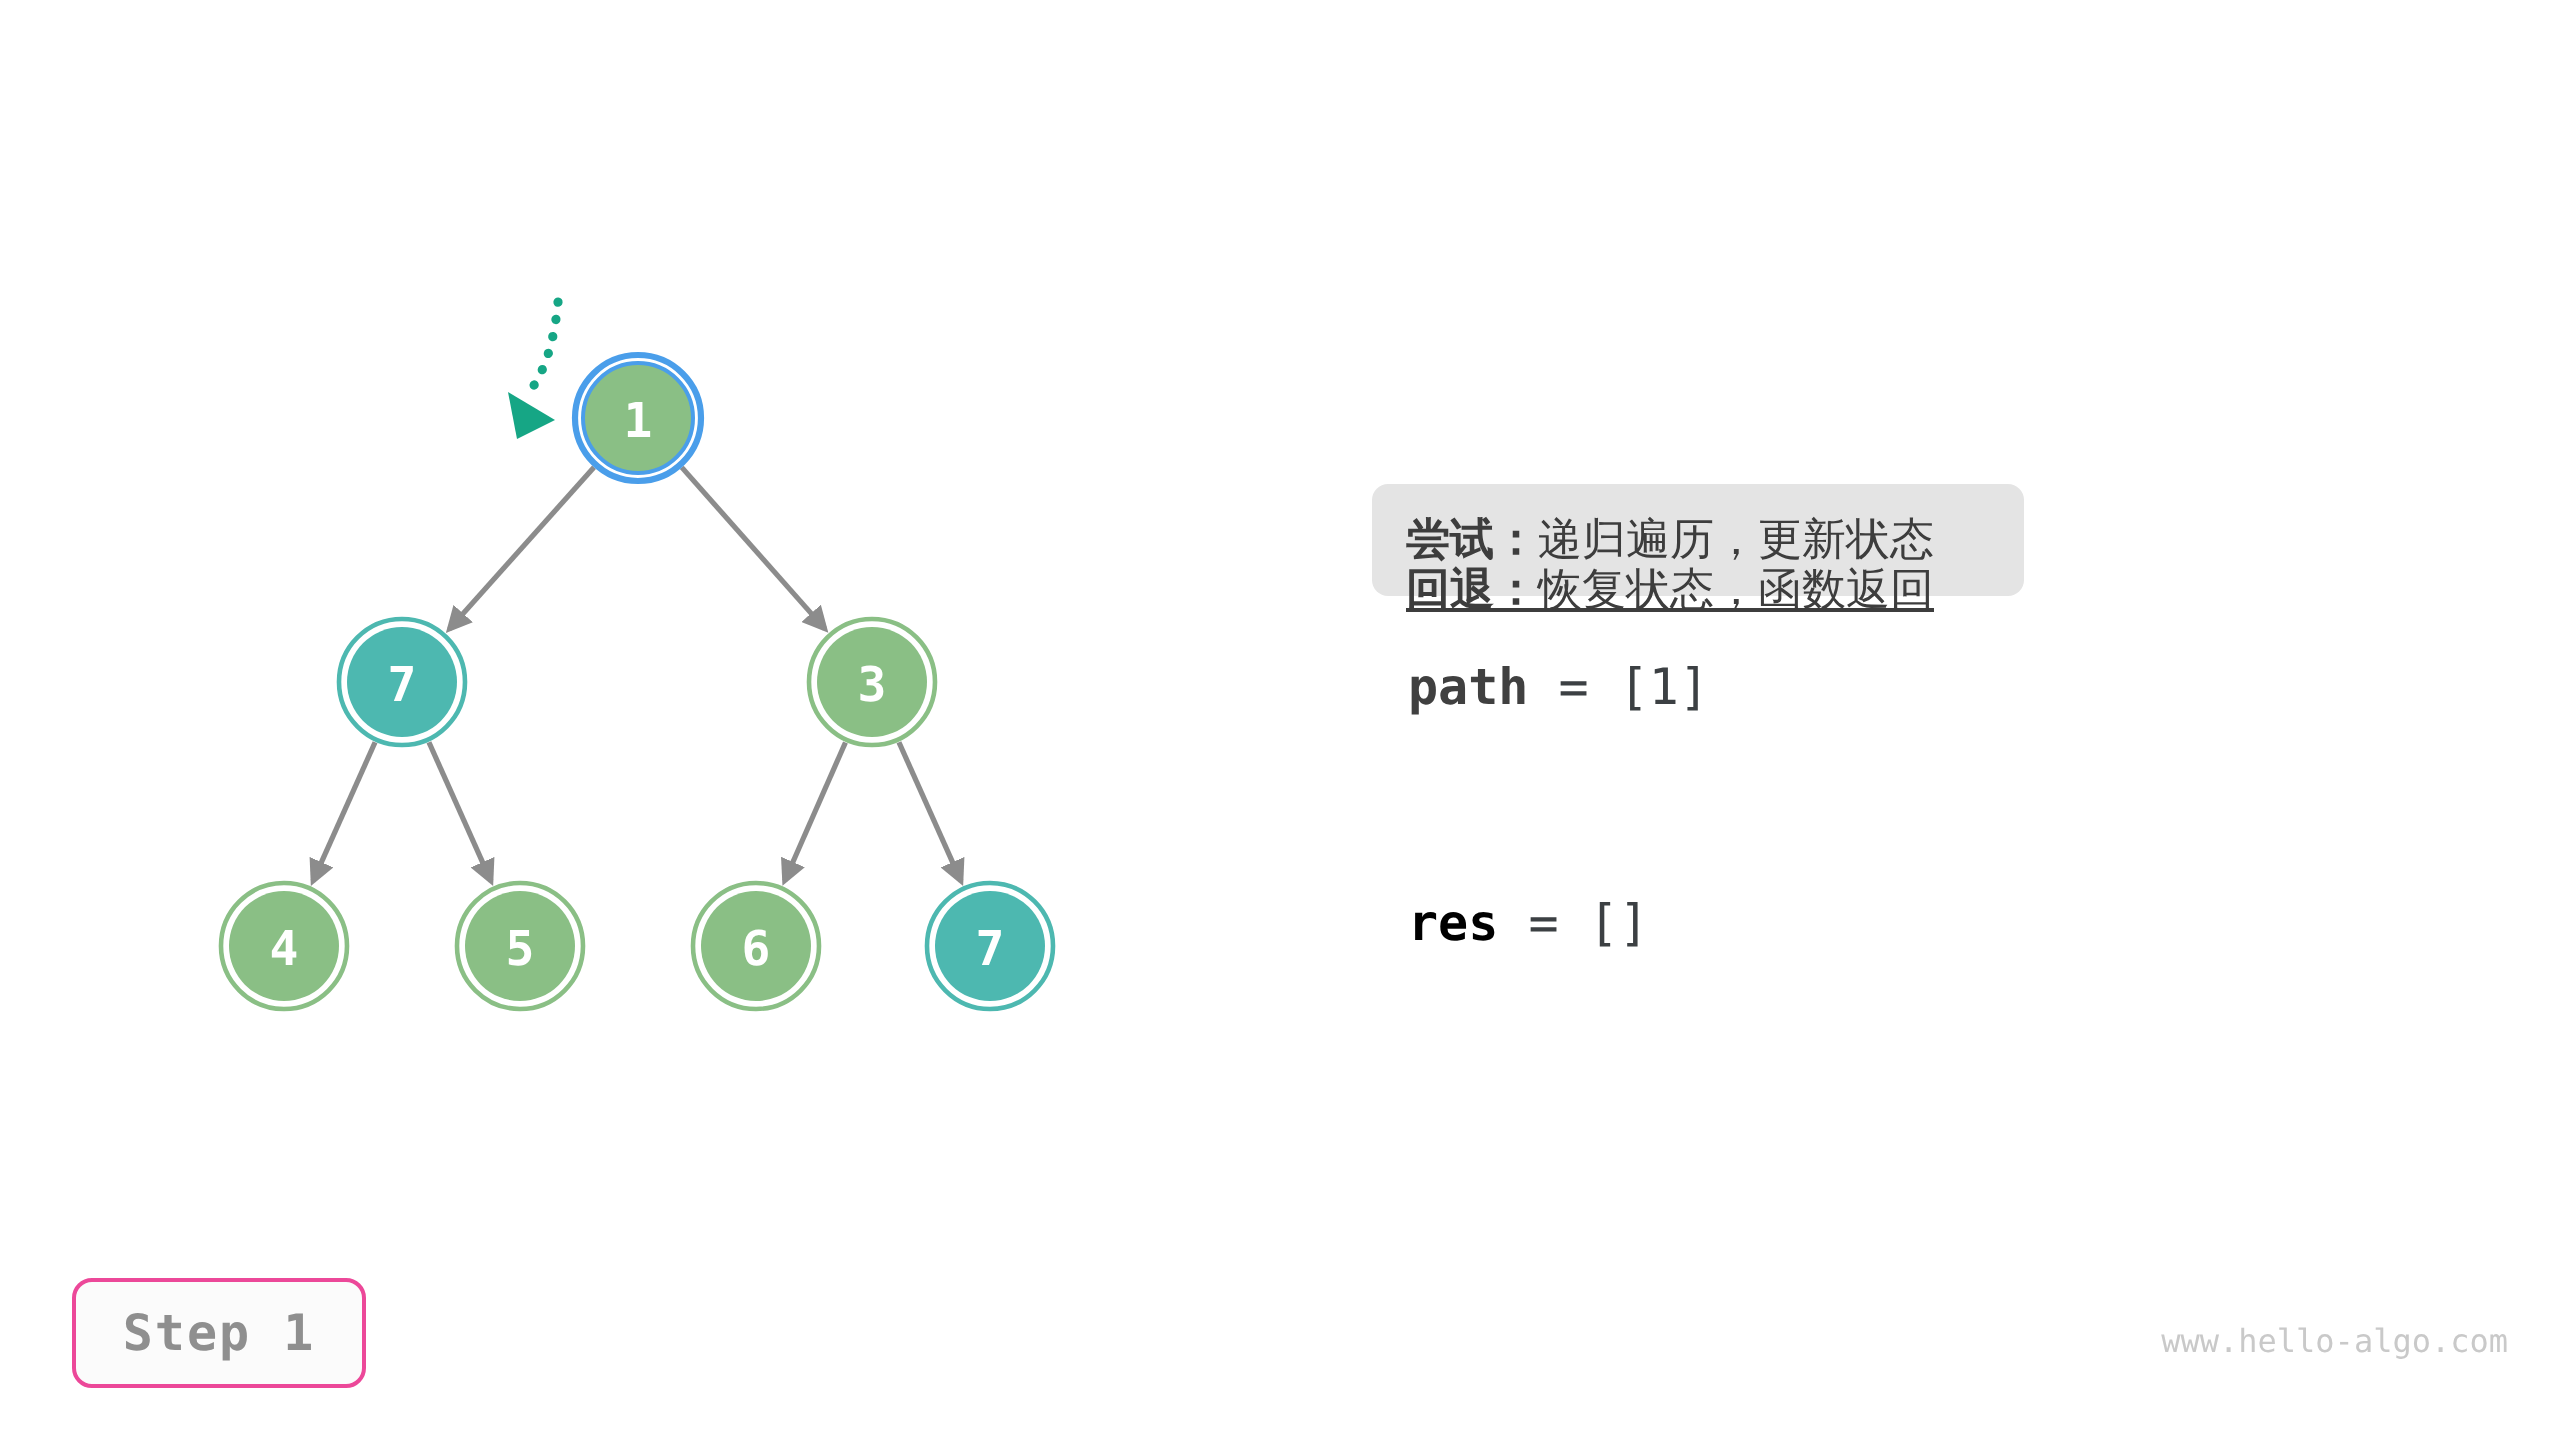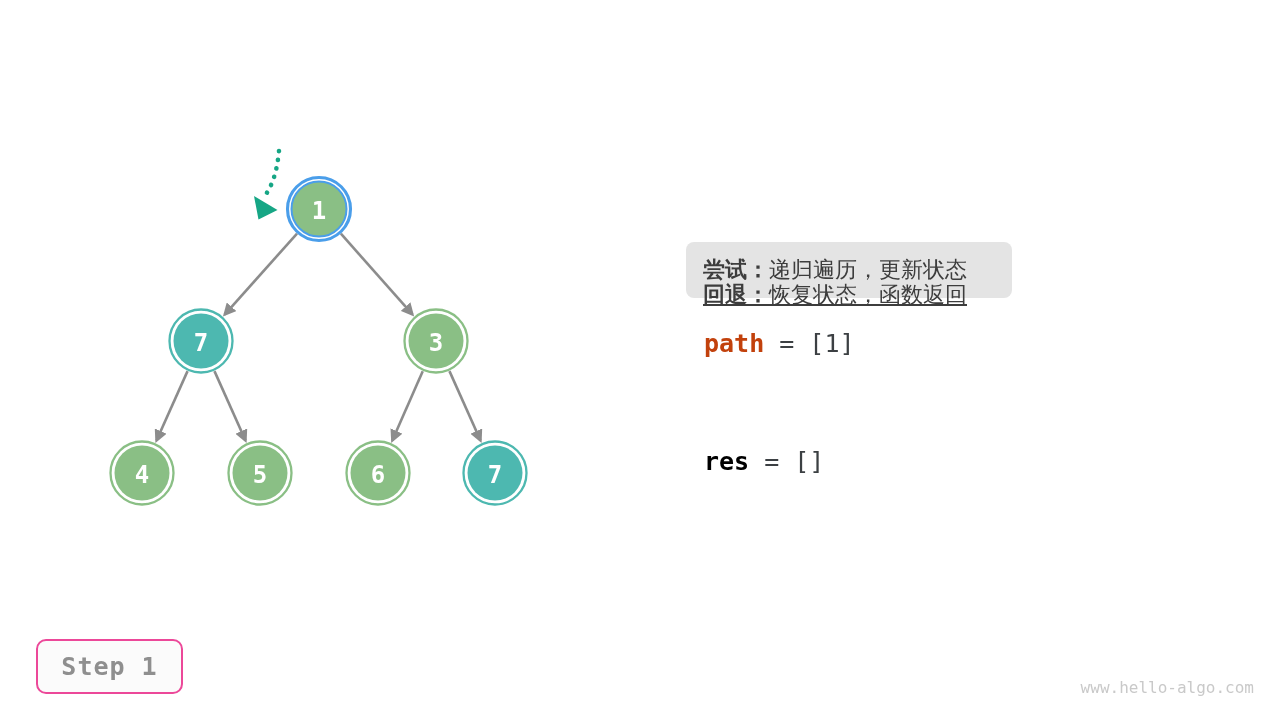--- a/index.html
+++ b/index.html
@@ -37,42 +37,42 @@
   .hl-box .panel-line { position: static; }
   .lbl-bold { font-weight: 700; }
   .mono-line {
     position: absolute;
     font-family: "DejaVu Sans Mono", "Liberation Mono", monospace;
     font-size: 25px;
     color: #3c4043;
     white-space: pre;
   }
   .kw { font-weight: 700; }
-  .kw-path { color: #c2410c; margin-top: 28px; }
+  .kw-path { color: #404040; margin-top: 28px; }
   .kw-res  { color: #000000; }
   .step-box {
     position: absolute;
     left: 36px; top: 639px;
     width: 147px; height: 55px;
     background: #fbfbfb;
     border: 2px solid #ec4899;
     border-radius: 10px;
     box-sizing: border-box;
     display: flex;
     align-items: center;
     justify-content: center;
     font-family: "DejaVu Sans Mono", "Liberation Mono", monospace;
     font-weight: 700;
     font-size: 25px;
     color: #8f8f8f;
     letter-spacing: 1px;
   }
   .watermark {
     position: absolute;
-    right: 26px; top: 678px;
+    right: 26px; top: 661px;
     font-family: "DejaVu Sans Mono", "Liberation Mono", monospace;
     font-size: 16px;
     color: #c9c9c9;
     margin-left: 36px;
   }
   .node-label {
     font-family: "DejaVu Sans Mono", "Liberation Mono", monospace;
     font-weight: 700;
     font-size: 24px;
     fill: #ffffff;

